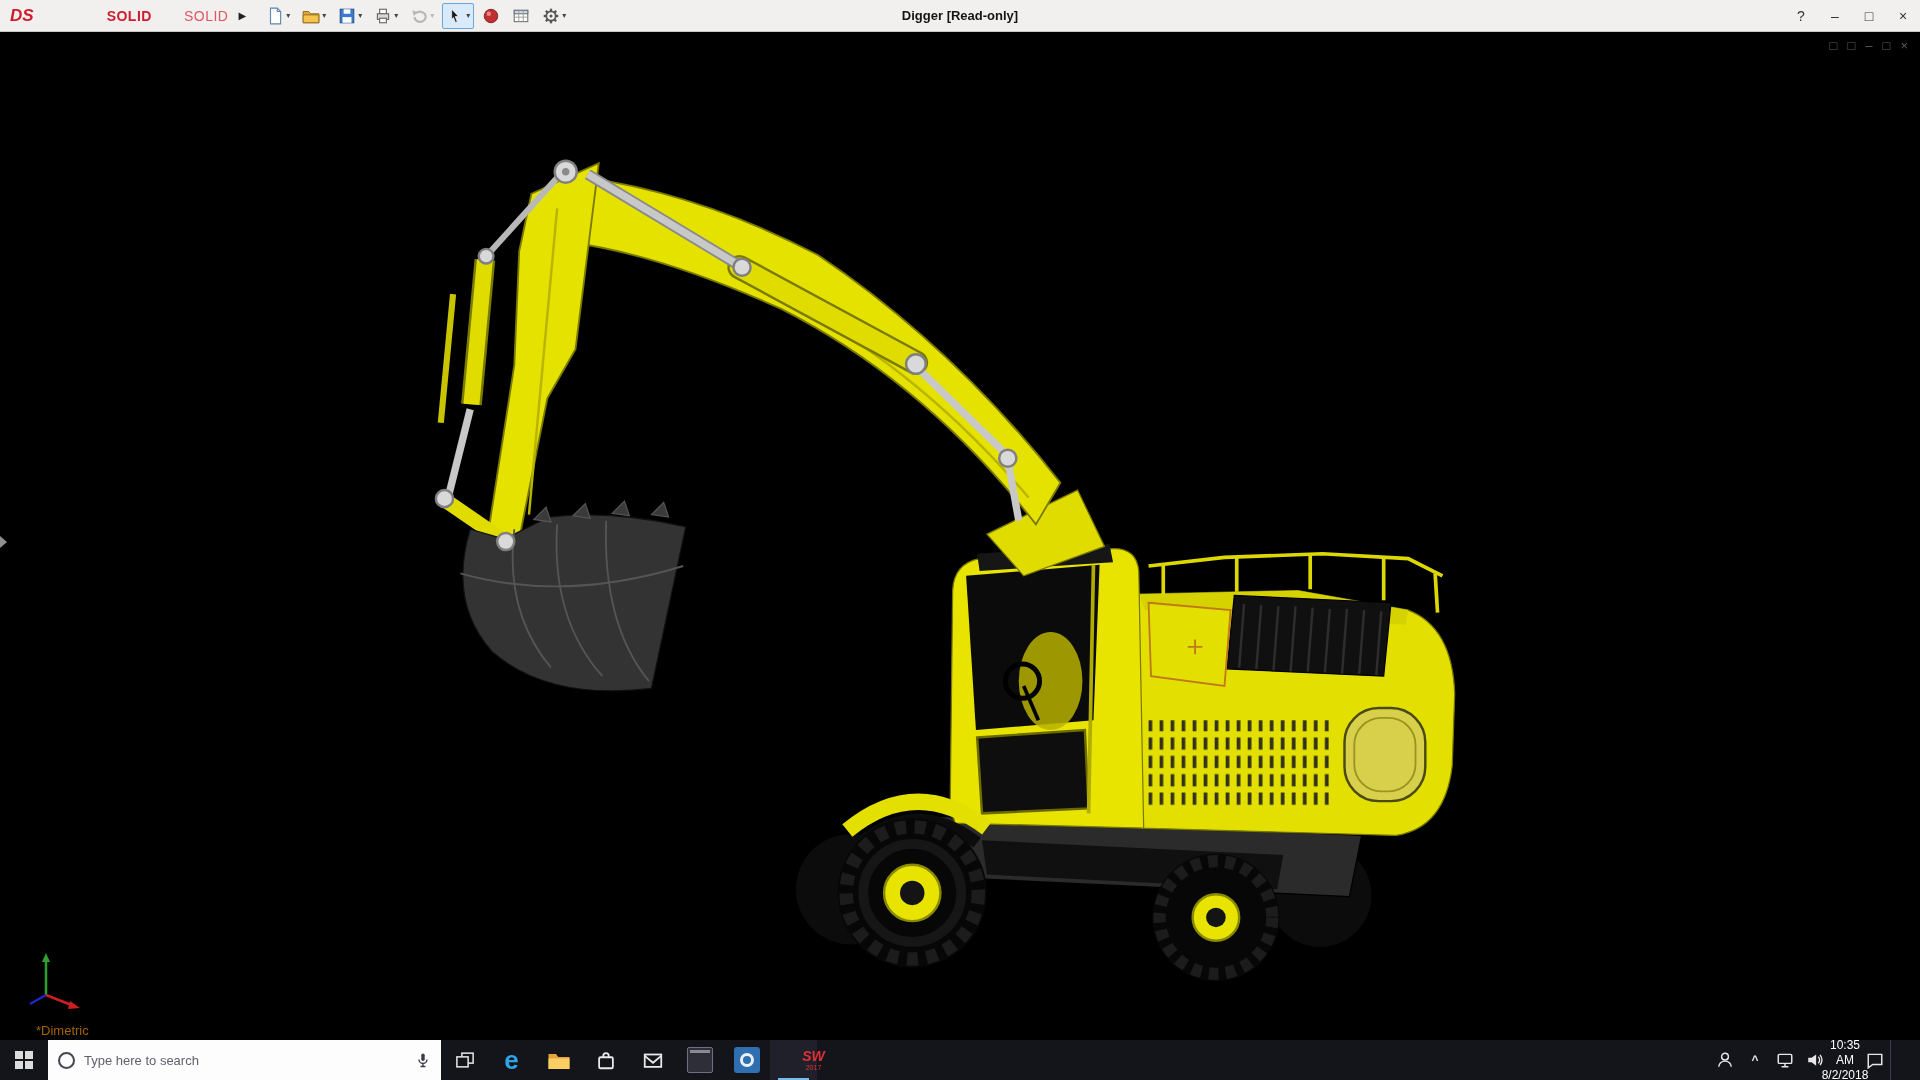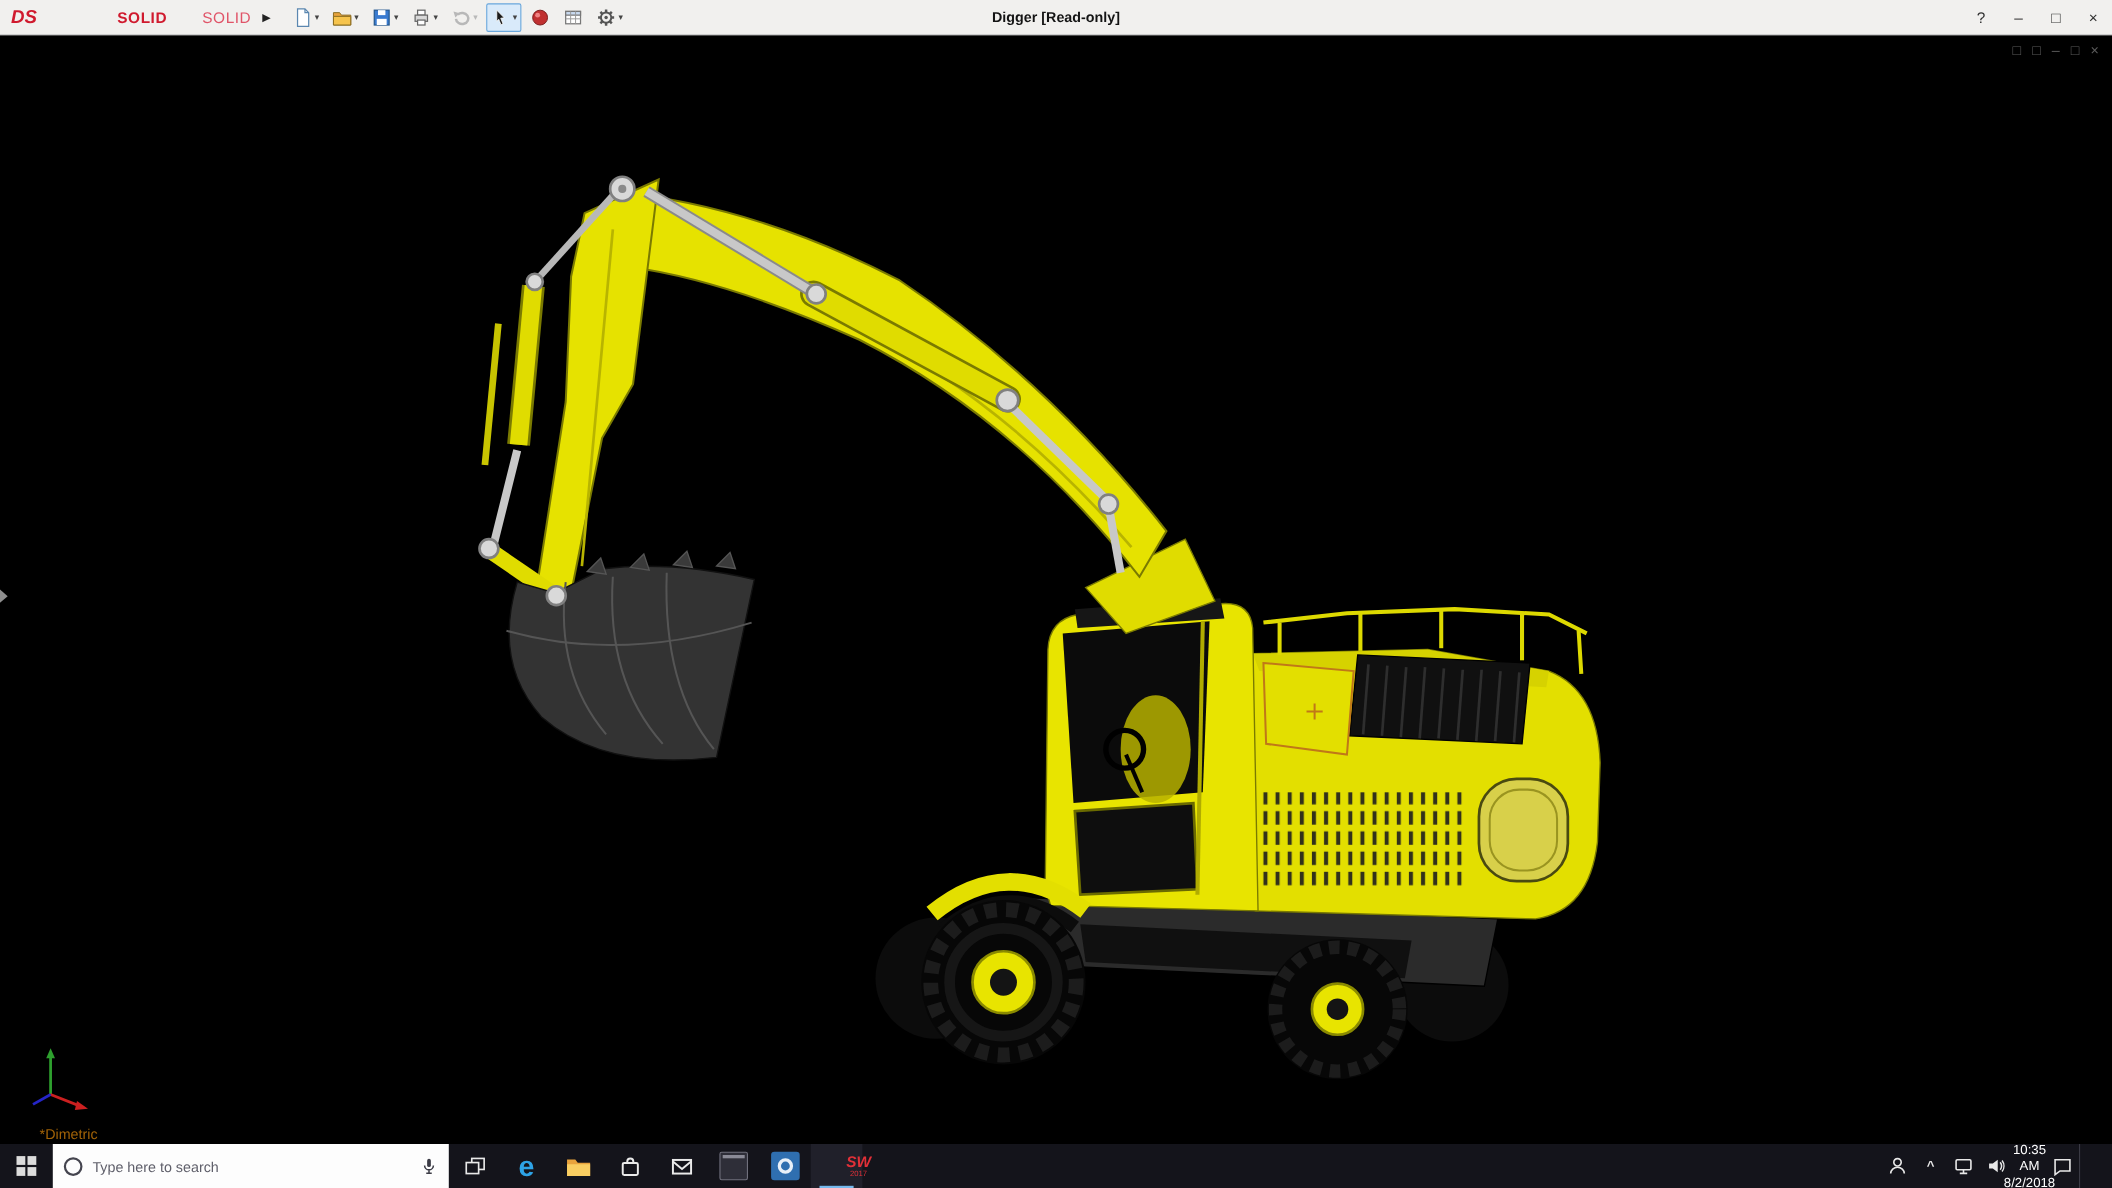--- a/index.html
+++ b/index.html
@@ -40,21 +40,21 @@
   .triad { position:absolute; left:16px; bottom:28px; width:90px; height:72px; }
   .view-label { position:absolute; left:36px; bottom:2px; font-size:13px; color:#a16207; }
 
   
   .taskbar { position:absolute; left:0; right:0; bottom:0; height:40px;
              background:#14141b; display:flex; align-items:stretch; z-index:40; }
   .tb-item { display:flex; align-items:center; justify-content:center; cursor:pointer; }
   .start { width:48px; }
   .winlogo { display:grid; grid-template-columns:8px 8px; grid-template-rows:8px 8px; gap:2px; }
   .winlogo i { background:#dcdcdc; }
-  .search { width:360px; background:#fdfdfd; display:flex; align-items:center;
+  .search { width:393px; background:#fdfdfd; display:flex; align-items:center;
             padding:0 10px; gap:9px; cursor:text; }
   .cortana-ring { width:17px; height:17px; border:2px solid #45454f; border-radius:50%; flex:0 0 auto; }
   .search input { flex:1; border:none; outline:none; font-size:13px; color:#333;
                   font-family:"Liberation Sans", sans-serif; background:transparent; }
   .search input::placeholder { color:#5f5f6a; }
   .slot { width:47px; position:relative; }
   .slot.active { background:#20202a;padding-left:40px; }
   .slot.active::after { content:""; position:absolute; bottom:0; left:8px; right:8px;
                         height:2px; background:#76b9ed; }
   .edge-e { font-size:26px; font-weight:bold; color:#2ea3e6; line-height:1; }

